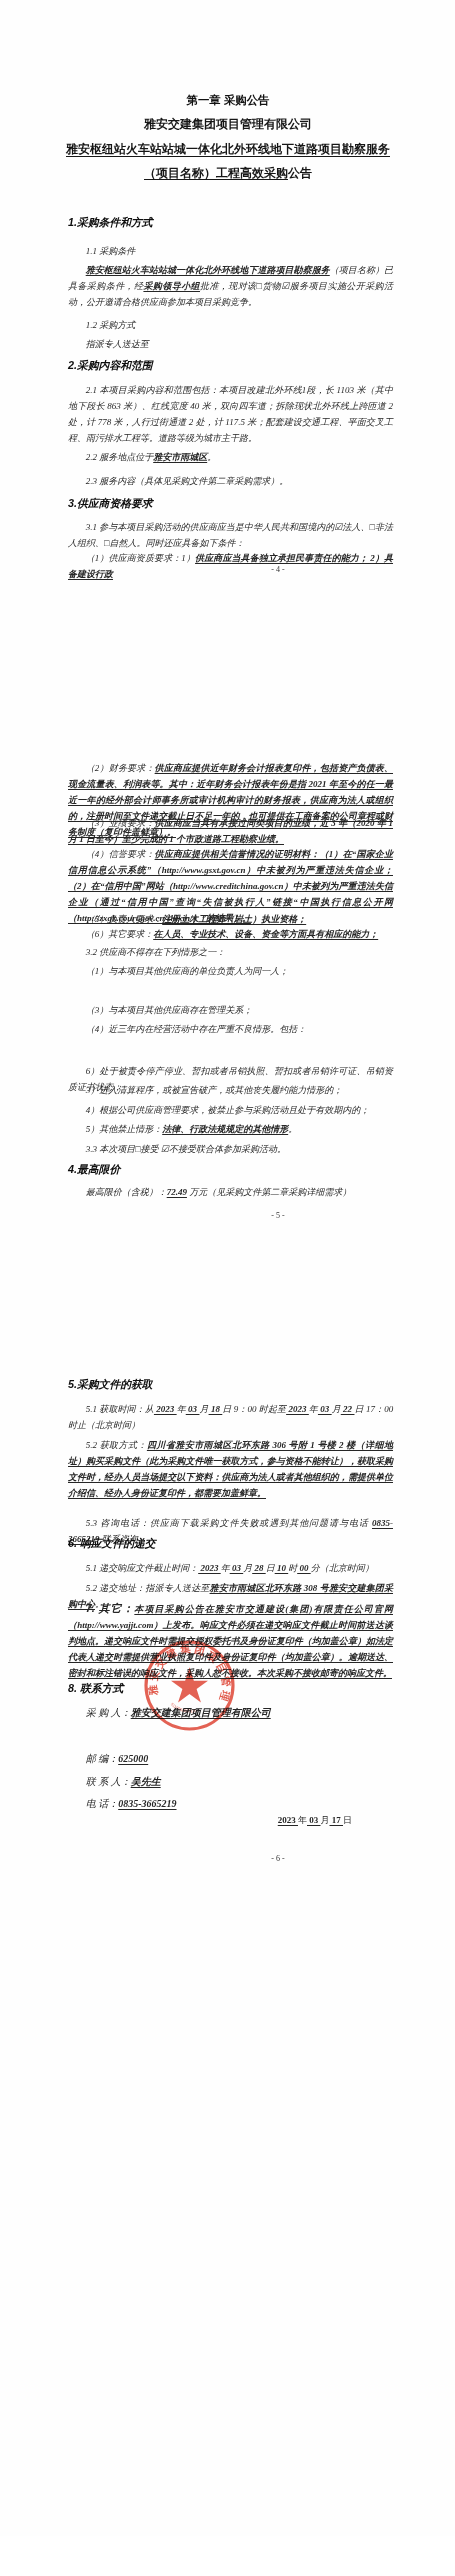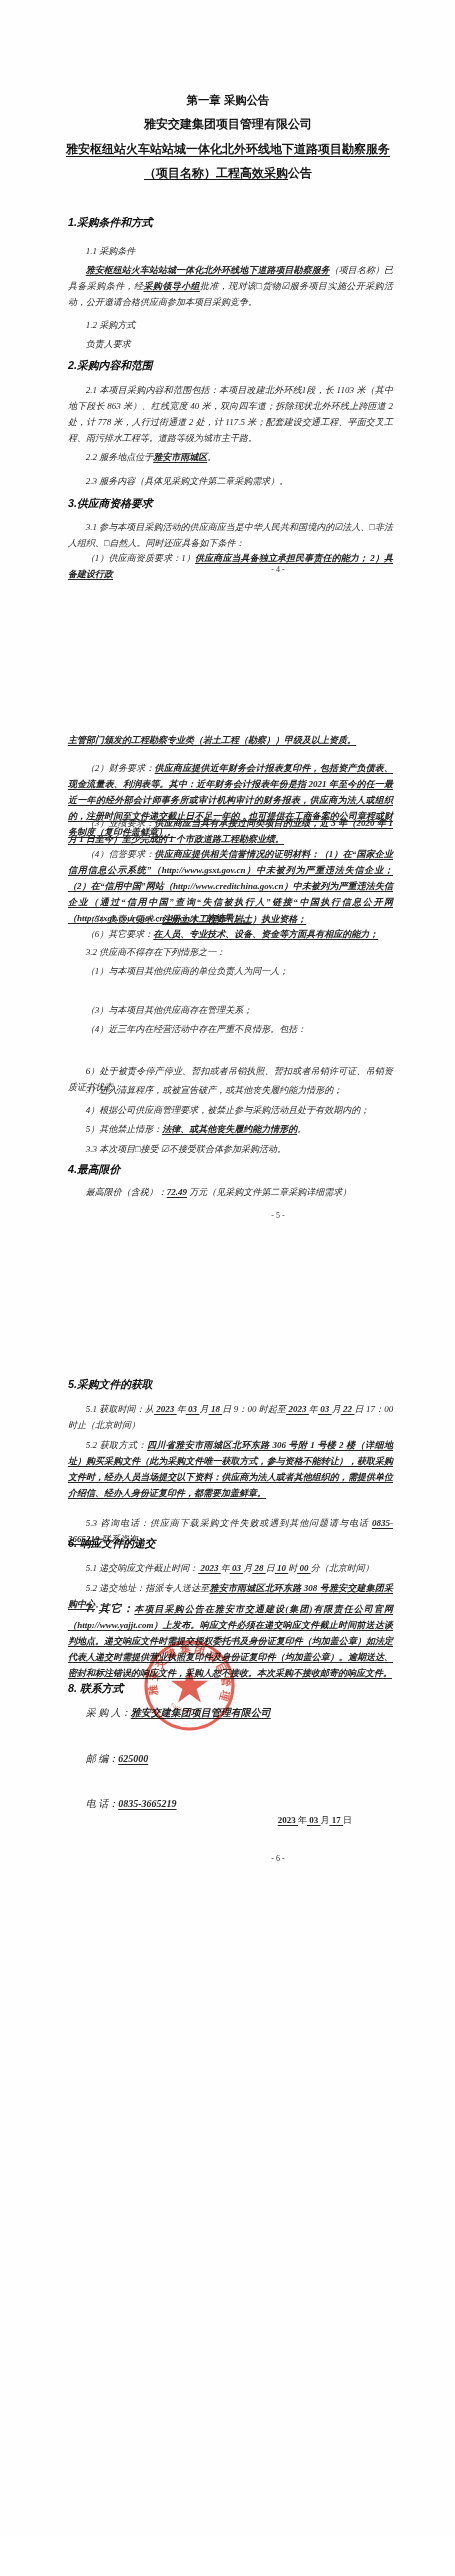--- a/index.html
+++ b/index.html
@@ -29,66 +29,66 @@
 
   <div class="abs center chapter" style="top:93px;">第一章  采购公告</div>
   <div class="abs center bigtitle" style="top:116px;">雅安交建集团项目管理有限公司</div>
   <div class="abs center bigtitle ul-all" style="top:141px;">雅安枢纽站火车站站城一体化北外环线地下道路项目勘察服务</div>
   <div class="abs center bigtitle" style="top:165px;"><span class="u">（项目名称）工程高效采购</span><span>公告</span></div>
 
   <div class="col h2" style="top:215px;">1.采购条件和方式</div>
   <div class="col t indent" style="top:243px;">1.1 采购条件</div>
   <div class="col t indent" style="top:262px;"><span class="u b">雅安枢纽站火车站站城一体化北外环线地下道路项目勘察服务</span><span>（项目名称）已具备采购条件，经</span><span class="u b">采购领导小组</span><span>批准，现对该□货物☑服务项目实施公开采购活动，公开邀请合格供应商参加本项目采购竞争。</span></div>
   <div class="col t indent" style="top:317px;">1.2 采购方式</div>
-  <div class="col t indent" style="top:336px;">负责人要求</div>
+  <div class="col t indent" style="top:336px;">指派专人送达至</div>
 
   <div class="col h2" style="top:358px;">2.采购内容和范围</div>
   <div class="col t indent" style="top:382px;">2.1 本项目采购内容和范围包括：本项目改建北外环线1段，长 1103 米（其中地下段长 863 米）、红线宽度 40 米，双向四车道；拆除现状北外环线上跨匝道 2 处，计 778 米，人行过街通道 2 处，计 117.5 米；配套建设交通工程、平面交叉工程、雨污排水工程等。道路等级为城市主干路。</div>
   <div class="col t indent" style="top:449px;"><span>2.2 服务地点位于</span><span class="u b">雅安市雨城区</span><span>。</span></div>
   <div class="col t indent" style="top:473px;">2.3 服务内容（具体见采购文件第二章采购需求）。</div>
 
   <div class="col h2" style="top:496px;">3.供应商资格要求</div>
   <div class="col t indent" style="top:519px;">3.1 参与本项目采购活动的供应商应当是中华人民共和国境内的☑法人、□非法人组织、□自然人。同时还应具备如下条件：</div>
   <div class="col t indent" style="top:550px;"><span>（1）供应商资质要求：1）</span><span class="u b">供应商应当具备独立承担民事责任的能力；  2）具备建设行政</span></div>
   <div class="pnum" style="top:565px;">- 4 -</div>
 
-  <div class="col t" style="top:732px;"><span class="u b">主管部门颁发的工程勘察专业类（岩土工程（勘察））甲级及以上资质。</span></div>
   <div class="col t indent" style="top:750px;margin-top:10px;"><span>（2）财务要求：</span><span class="u b">供应商应提供近年财务会计报表复印件，包括资产负债表、现金流量表、利润表等。其中：近年财务会计报表年份是指 2021 年至今的任一最近一年的经外部会计师事务所或审计机构审计的财务报表，供应商为法人或组织的，注册时间至文件递交截止日不足一年的，也可提供在工商备案的公司章程或财务制度（复印件盖鲜章）。</span></div>
   <div class="col t indent" style="top:815px;"><span>（3）业绩要求：</span><span class="u b">供应商应当具有承接过同类项目的业绩，近 3 年（2020 年 1 月 1 日至今）至少完成的 1 个市政道路工程勘察业绩。</span></div>
   <div class="col t indent" style="top:846px;"><span>（4）信誉要求：</span><span class="u b">供应商应提供相关信誉情况的证明材料：（1）在“国家企业信用信息公示系统”（http://www.gsxt.gov.cn）中未被列为严重违法失信企业；（2）在“信用中国”网站（http://www.creditchina.gov.cn）中未被列为严重违法失信企业（通过“信用中国”查询“失信被执行人”链接“中国执行信息公开网（http://zxgk.court.gov.cn/shixin/）”的结果）。</span></div>
   <div class="col t indent" style="top:911px;"><span>（5）负责人要求：</span><span class="u b">注册土木工程师（岩土）执业资格；</span></div>
   <div class="col t indent" style="top:926px;"><span>（6）其它要求：</span><span class="u b">在人员、专业技术、设备、资金等方面具有相应的能力；</span></div>
 
   <div class="col t indent" style="top:944px;">3.2 供应商不得存在下列情形之一：</div>
   <div class="col t indent" style="top:963px;">（1）与本项目其他供应商的单位负责人为同一人；</div>
   <div class="col t indent" style="top:1002px;">（3）与本项目其他供应商存在管理关系；</div>
   <div class="col t indent" style="top:1021px;">（4）近三年内在经营活动中存在严重不良情形。包括：</div>
   <div class="col t indent" style="top:1063px;">6）处于被责令停产停业、暂扣或者吊销执照、暂扣或者吊销许可证、吊销资质证书状态；</div>
   <div class="col t indent" style="top:1082px;">3）进入清算程序，或被宣告破产，或其他丧失履约能力情形的；</div>
   <div class="col t indent" style="top:1102px;">4）根据公司供应商管理要求，被禁止参与采购活动且处于有效期内的；</div>
-  <div class="col t indent" style="top:1121px;"><span>5）其他禁止情形：</span><span class="u b">法律、或其他丧失履约能力情形的</span><span>。</span></div>
+  <div class="col t indent" style="top:1121px;"><span>5）其他禁止情形：</span><span class="u b">法律、行政法规规定的其他情形</span><span>。</span></div>
   <div class="col t indent" style="top:1141px;">3.3 本次项目□接受 ☑不接受联合体参加采购活动。</div>
 
   <div class="col h2" style="top:1162px;">4.最高限价</div>
   <div class="col t indent" style="top:1184px;"><span>最高限价（含税）：</span><span class="u b">72.49</span><span> 万元（见采购文件第二章采购详细需求）</span></div>
   <div class="pnum" style="top:1211px;">- 5 -</div>
 
   <div class="col h2" style="top:1377px;">5.采购文件的获取</div>
   <div class="col t indent" style="top:1401px;"><span>5.1 获取时间：从</span><span class="u b">  2023 </span><span>年</span><span class="u b"> 03 </span><span>月</span><span class="u b">  18  </span><span>日 9：00 时起至</span><span class="u b"> 2023  </span><span>年</span><span class="u b"> 03 </span><span>月</span><span class="u b"> 22  </span><span>日 17：00 时止（北京时间）</span></div>
   <div class="col t indent" style="top:1437px;"><span>5.2 获取方式：</span><span class="u b">四川省雅安市雨城区北环东路 306 号附 1 号楼 2 楼（详细地址）购买采购文件（此为采购文件唯一获取方式，参与资格不能转让），获取采购文件时，经办人员当场提交以下资料：供应商为法人或者其他组织的，需提供单位介绍信、经办人身份证复印件，都需要加盖鲜章。</span></div>
   <div class="col t indent" style="top:1515px;"><span>5.3 咨询电话：供应商下载采购文件失败或遇到其他问题请与电话 </span><span class="u b">0835-3665219</span><span> 联系咨询。</span></div>
 
   <div class="col h2" style="top:1536px;">6. 响应文件的递交</div>
   <div class="col t indent" style="top:1560px;"><span>5.1 递交响应文件截止时间：</span><span class="u b">  2023 </span><span>年</span><span class="u b"> 03 </span><span>月</span><span class="u b">  28 </span><span>日</span><span class="u b"> 10 </span><span>时</span><span class="u b"> 00 </span><span>分（北京时间）</span></div>
   <div class="col t indent" style="top:1580px;"><span>5.2 递交地址：指派专人送达至</span><span class="u b">雅安市雨城区北环东路 308 号雅安交建集团采购中心</span><span>。</span></div>
   <div class="col t indent" style="top:1600px;"><span class="big">7. 其它：</span><span class="u b">本项目采购公告在雅安市交通建设(集团)有限责任公司官网（http://www.yajjt.com）上发布。响应文件必须在递交响应文件截止时间前送达谈判地点。递交响应文件时需提交授权委托书及身份证复印件（均加盖公章）如法定代表人递交时需提供营业执照复印件及身份证复印件（均加盖公章）。逾期送达、密封和标注错误的响应文件，采购人恕不接收。本次采购不接收邮寄的响应文件。</span></div>
 
   <div class="col h2" style="top:1681px;">8. 联系方式</div>
   <div class="col contact indent" style="top:1705px;"><span>采  购  人：</span><span class="u b">雅安交建集团项目管理有限公司</span></div>
   <div class="col contact indent" style="top:1751px;"><span>邮      编：</span><span class="u b">625000 </span></div>
+  <div class="col contact indent" style="top:1774px;"><span>联  系  人：</span><span class="u b">吴先生 </span></div>
   <div class="col contact indent" style="top:1796px;"><span>电      话：</span><span class="u b">0835-3665219 </span></div>
   <div class="datey" style="top:1812px;"><span class="u b"> 2023 </span><span>年</span><span class="u b">  03  </span><span>月</span><span class="u b">  17  </span><span>日</span></div>
   <div class="pnum" style="top:1854px;">- 6 -</div>
 
   <svg class="seal" style="top:1638px;left:142px;" width="95" height="95" viewBox="0 0 166 166">
     <circle cx="83" cy="83" r="76" fill="none" stroke="#dd3c2b" stroke-width="5.5" opacity="0.92"></circle>
     <polygon points="83,51 90.6,74.5 115.3,74.5 95.4,89 103,112.5 83,98 63,112.5 70.6,89 50.7,74.5 75.4,74.5" fill="#dd3c2b" opacity="0.92"></polygon>
     <defs>
       <path id="sealArc" d="M 28.5,102.8 A 58,58 0 1 1 137.5,102.8" fill="none"></path>
       <path id="sealSerialArc" d="M 47,113.2 A 47,47 0 0 0 119,113.2" fill="none"></path>

